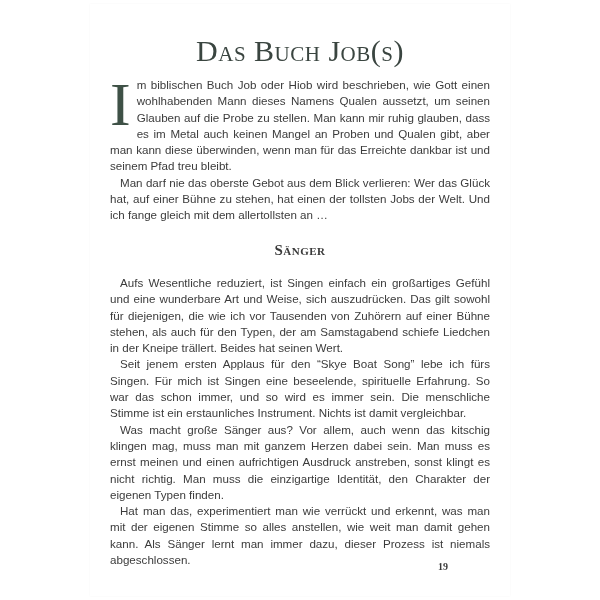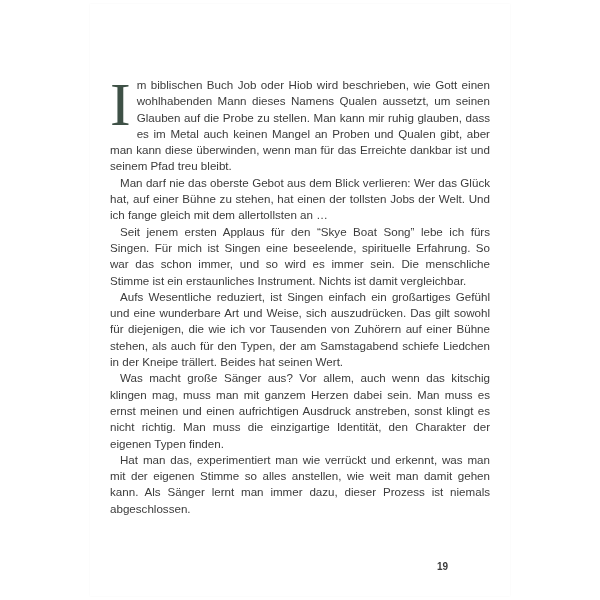--- a/index.html
+++ b/index.html
@@ -37,38 +37,40 @@
     }
     .section {
       text-align: center;
       font-family: "Liberation Serif", "DejaVu Serif", serif;
       font-weight: bold; font-size: 15px; color: #3a3a3a;
       font-variant: small-caps; letter-spacing: 0.5px;
       margin: 18px 0 17px 0;
     }
     .pagenum {
       position: absolute; right: 62px; top: 557px;
-      font-family: Liberation Sans, sans-serif;
+      font-family: Liberation Serif, serif;
       font-weight: bold; font-size: 10px; color: #3a3a3a;
     }
     body .pagenum { left: auto; }
   </style>
 </head>
 <body>
 
 <div class="page">
+  <h1 class="title" style="margin:0;font-weight:normal;">Das Buch Job(s)</h1>
 
   <div class="body">
     <p class="noindent">
       <span class="dropcap">I</span><span>m biblischen Buch Job oder Hiob wird beschrieben, wie Gott einen wohlhabenden Mann dieses Namens Qualen aussetzt, um seinen Glauben auf die Probe zu stellen. Man kann mir ruhig glauben, dass es im Metal auch keinen Mangel an Proben und Qualen gibt, aber man kann diese überwinden, wenn man für das Erreichte dankbar ist und seinem Pfad treu bleibt.</span>
     </p>
     <p>Man darf nie das oberste Gebot aus dem Blick verlieren: Wer das Glück hat, auf einer Bühne zu stehen, hat einen der tollsten Jobs der Welt. Und ich fange gleich mit dem allertollsten an …</p>
 
+    <h2 class="section">Sänger</h2>
 
+    <p>Aufs Wesentliche reduziert, ist Singen einfach ein großartiges Gefühl und eine wunderbare Art und Weise, sich auszudrücken. Das gilt sowohl für diejenigen, die wie ich vor Tausenden von Zuhörern auf einer Bühne stehen, als auch für den Typen, der am Samstagabend schiefe Liedchen in der Kneipe trällert. Beides hat seinen Wert.</p>
     <p>Seit jenem ersten Applaus für den “Skye Boat Song” lebe ich fürs Singen. Für mich ist Singen eine beseelende, spirituelle Erfahrung. So war das schon immer, und so wird es immer sein. Die menschliche Stimme ist ein erstaunliches Instrument. Nichts ist damit vergleichbar.</p>
-    <p>Aufs Wesentliche reduziert, ist Singen einfach ein großartiges Gefühl und eine wunderbare Art und Weise, sich auszudrücken. Das gilt sowohl für diejenigen, die wie ich vor Tausenden von Zuhörern auf einer Bühne stehen, als auch für den Typen, der am Samstagabend schiefe Liedchen in der Kneipe trällert. Beides hat seinen Wert.</p>
     <p>Was macht große Sänger aus? Vor allem, auch wenn das kitschig klingen mag, muss man mit ganzem Herzen dabei sein. Man muss es ernst meinen und einen aufrichtigen Ausdruck anstreben, sonst klingt es nicht richtig. Man muss die einzigartige Identität, den Charakter der eigenen Typen finden.</p>
     <p>Hat man das, experimentiert man wie verrückt und erkennt, was man mit der eigenen Stimme so alles anstellen, wie weit man damit gehen kann. Als Sänger lernt man immer dazu, dieser Prozess ist niemals abgeschlossen.</p>
 
   </div>
 
   <div class="pagenum">19</div>
 </div>
 
 </body></html>

